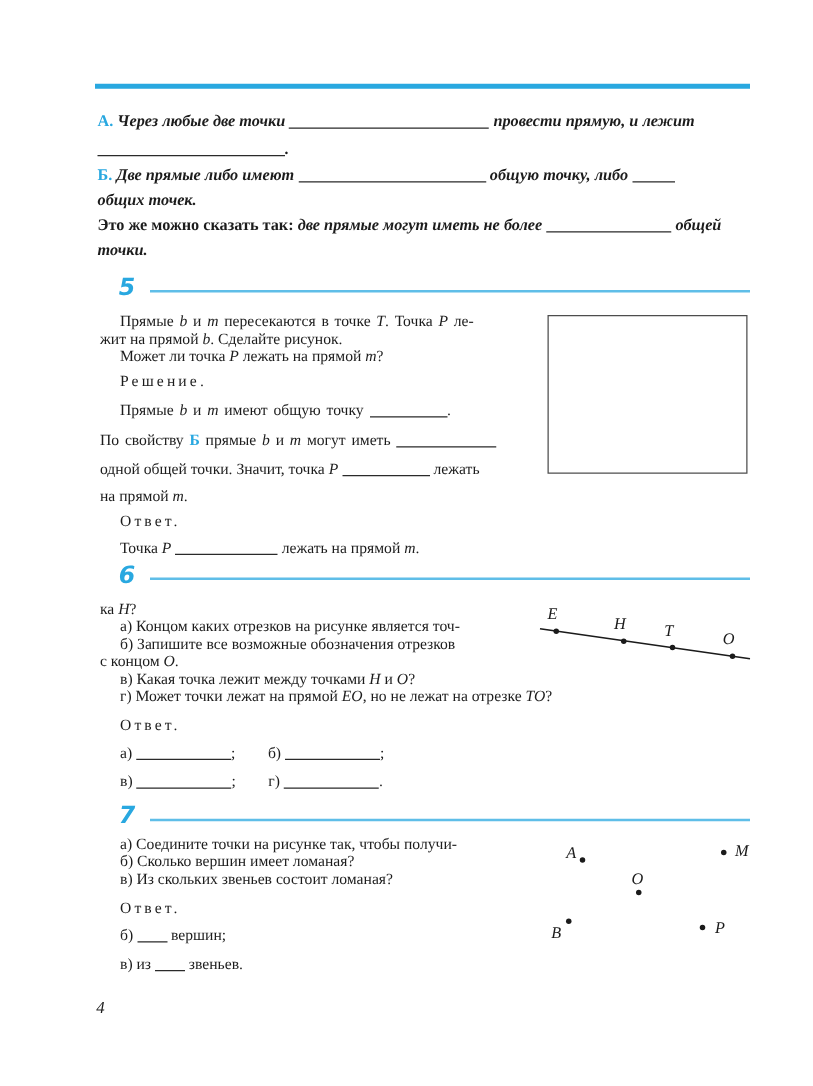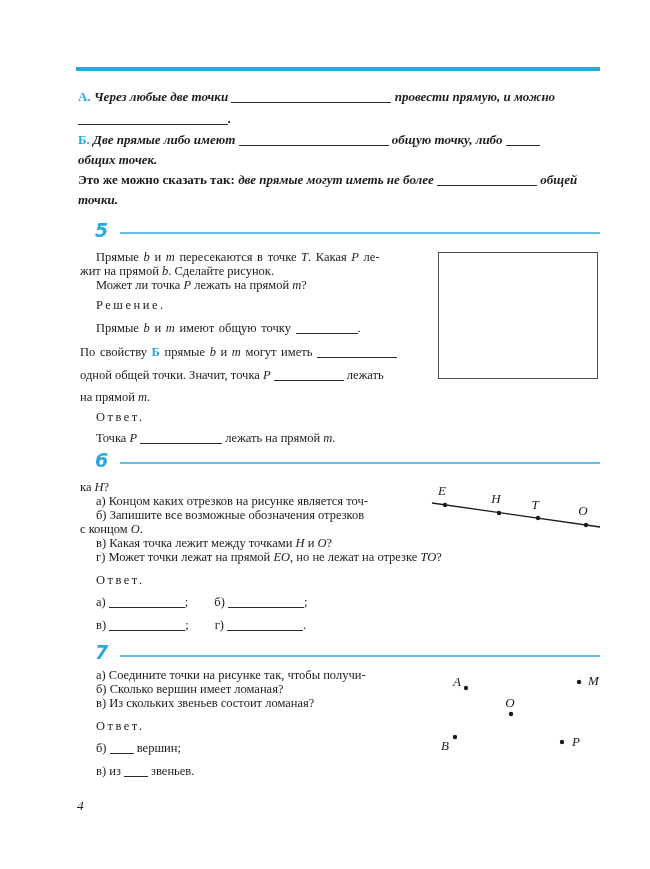--- a/index.html
+++ b/index.html
@@ -33,32 +33,32 @@
   .ws1{word-spacing:1.5px;}
 </style>
 </head>
 <body>
 
 <div class="page">
 
   <div class="rule-thick"></div>
 
   <div class="intro">
-    <div class="tl tall"><span class="seg-cb">А.</span><span class="seg-b"> Через любые две точки </span><span class="blank" style="width: 160px;"></span><span class="seg-b"> провести прямую, и можно</span></div>
+    <div class="tl tall"><span class="seg-cb">А.</span><span class="seg-b"> Через любые две точки </span><span class="blank" style="width: 160px;"></span><span class="seg-b"> провести прямую, и лежит</span></div>
     <div class="tl tall"><span class="blank" style="width: 150px;"></span><span class="seg-b">.</span></div>
     <div class="tl"><span class="seg-cb">Б.</span><span class="seg-b"> Две прямые либо имеют </span><span class="blank" style="width: 150px;"></span><span class="seg-b"> общую точку, либо </span><span class="blank" style="width: 34px;"></span></div>
     <div class="tl"><span class="seg-b">общих точек.</span></div>
     <div class="tl"><span>Это же можно сказать так: </span><span class="seg-b">две прямые могут иметь не более </span><span class="blank" style="width: 100px;"></span><span class="seg-b"> общей</span></div>
     <div class="tl"><span class="seg-b">точки.</span></div>
   </div>
 
   <div class="task-num" style="left:95px; top:221px;">5</div>
   <div class="task-rule" style="left:120px; top:232px; width:480px;"></div>
   <div class="tbody" style="left:80px; top:246px; width:352px; padding-top:4px;">
-    <div class="tl ind ws1"><span>Прямые </span><span class="seg-i">b</span><span> и </span><span class="seg-i">m</span><span> пересекаются в точке </span><span class="seg-i">T</span><span>. Какая </span><span class="seg-i">P</span><span> ле-</span></div>
+    <div class="tl ind ws1"><span>Прямые </span><span class="seg-i">b</span><span> и </span><span class="seg-i">m</span><span> пересекаются в точке </span><span class="seg-i">T</span><span>. Точка </span><span class="seg-i">P</span><span> ле-</span></div>
     <div class="tl"><span>жит на прямой </span><span class="seg-i">b</span><span>. Сделайте рисунок.</span></div>
     <div class="tl ind"><span>Может ли точка </span><span class="seg-i">P</span><span> лежать на прямой </span><span class="seg-i">m</span><span>?</span></div>
     <div class="tl ind g6"><span class="seg-sp">Решение.</span></div>
     <div class="tl ind g8 ws1"><span>Прямые </span><span class="seg-i">b</span><span> и </span><span class="seg-i">m</span><span> имеют общую точку </span><span class="blank" style="width: 62px;"></span><span>.</span></div>
     <div class="tl g9 ws1"><span>По свойству </span><span class="seg-cb">Б</span><span> прямые </span><span class="seg-i">b</span><span> и </span><span class="seg-i">m</span><span> могут иметь </span><span class="blank" style="width: 80px;"></span></div>
     <div class="tl g8"><span>одной общей точки. Значит, точка </span><span class="seg-i">P</span><span> </span><span class="blank" style="width: 70px;"></span><span> лежать</span></div>
     <div class="tl g8"><span>на прямой </span><span class="seg-i">m</span><span>.</span></div>
     <div class="tl ind g6"><span class="seg-sp">Ответ.</span></div>
     <div class="tl ind g6"><span>Точка </span><span class="seg-i">P</span><span> </span><span class="blank" style="width: 82px;"></span><span> лежать на прямой </span><span class="seg-i">m</span><span>.</span></div>
   </div>

